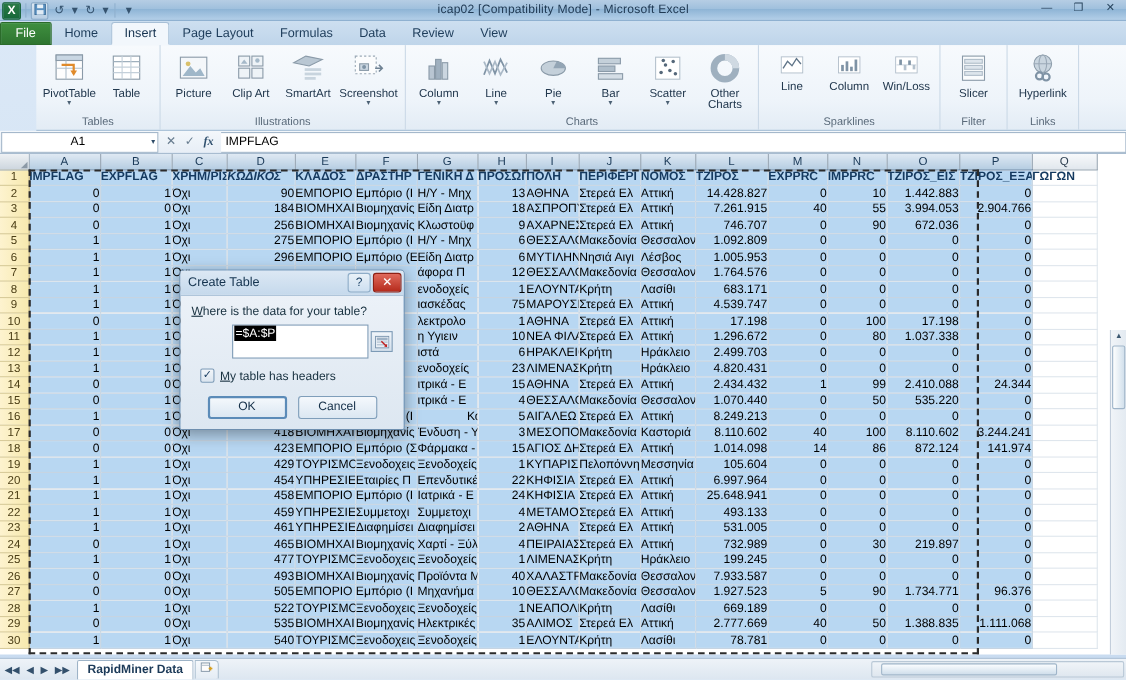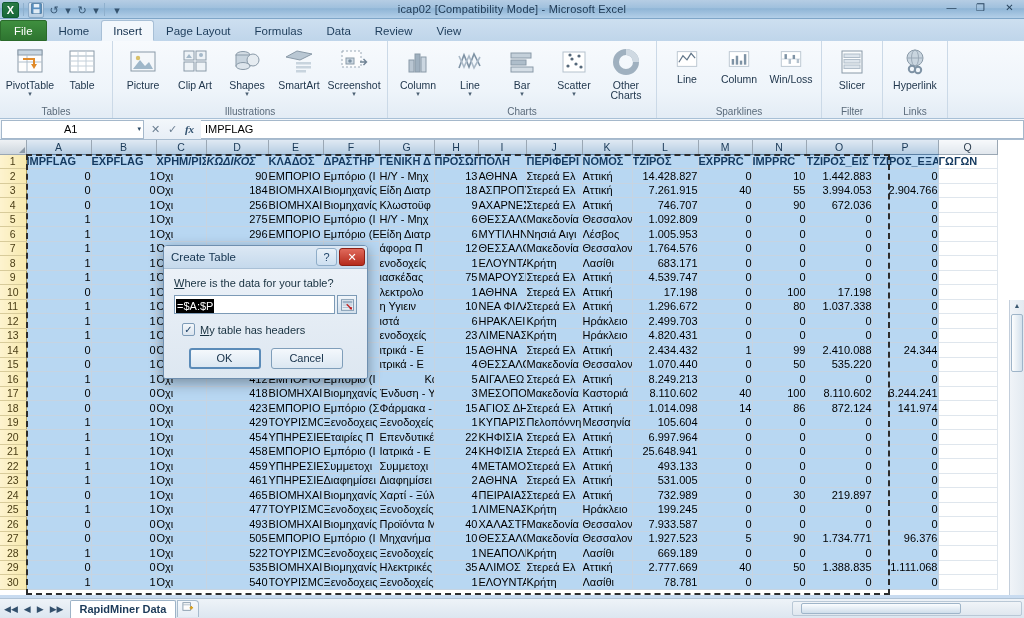--- a/index.html
+++ b/index.html
@@ -94,20 +94,21 @@
   }
 
   
   .ribbon {
     height: 78px;
     background: linear-gradient(#f7fafd 0%, #eef4fa 65%, #e3ecf5 100%);
     border-bottom: 1px solid #a8c0d6;
     display: flex;
     align-items: stretch;
     position: relative;
+    margin-left: 33px;
   }
   .rgroup {
     position: relative;
     display: flex; flex-direction: column;
     align-items: center; justify-content: flex-start;
     padding: 3px 4px 0 4px;
     border-right: 1px solid #cbd9e7;
   }
   .rgroup .items { display: flex; align-items: flex-start; height: 60px; }
   .rgroup .gname {
@@ -250,23 +251,23 @@
     width: 26px; height: 18px;
     background: linear-gradient(#e06a5c,#b52b1c);
     border: 1px solid #8e2014; border-radius: 3px;
     color: #fff; font-size: 11px; text-align:center; line-height: 16px;
   }
   .dlg-body { padding: 8px 10px 9px 10px; }
   .dlg-label { font-size: 11px; color: #17303f; margin-bottom: 6px; }
   .dlg-label u { text-decoration: underline; }
   .refrow { display: flex; align-items: center; }
   .refinput {
-    flex: 1; height: 19px;
+    flex: 1; height: 31px;
     background: #fff; border: 1px solid #7c9ab6;
-    display: flex; align-items: flex-end; padding: 0 1px;
+    display: flex; align-items: flex-start; padding: 0 1px; margin-left: 37px;
   }
   .refinput .sel {
     background: #000; color: #fff;
     font-size: 11px; padding: 0 1px; line-height: 14px;
   }
   .refbtn {
     width: 20px; height: 19px; margin-left: 2px;
     background: linear-gradient(#f0f5fa,#d3e0ec);
     border: 1px solid #7c9ab6;
     display:flex; align-items:center; justify-content:center;
@@ -431,30 +432,20 @@
             <rect x="17" y="5" width="10" height="9" fill="#eef3f7" stroke="#8a9aa8"></rect>
             <rect x="5" y="16" width="10" height="9" fill="#eef3f7" stroke="#8a9aa8"></rect>
             <rect x="17" y="16" width="10" height="9" fill="#eef3f7" stroke="#8a9aa8"></rect>
             <circle cx="22" cy="9" r="2" fill="#a5b9c9"></circle>
             <path d="M7 12 L10 8 L13 12 Z" fill="#a5b9c9"></path>
           </svg>
           <div class="lbl" style="line-height:10px">Clip Art</div>
         </div>
         <div class="rbtn">
           <svg class="ico" viewBox="0 0 32 32">
-            <ellipse cx="12" cy="9" rx="7" ry="3.5" fill="#d3dce4" stroke="#8a9aa8"></ellipse>
-            <rect x="5" y="9" width="14" height="11" fill="#c8d4de" stroke="#8a9aa8"></rect>
-            <ellipse cx="12" cy="20" rx="7" ry="3.5" fill="#dde5ec" stroke="#8a9aa8"></ellipse>
-            <circle cx="22" cy="14" r="6" fill="#e6ecf1" stroke="#8a9aa8"></circle>
-          </svg>
-          <div class="lbl">Shapes</div>
-          <div class="caret">▾</div>
-        </div>
-        <div class="rbtn">
-          <svg class="ico" viewBox="0 0 32 32">
             <path d="M3 11 L14 5 L29 8 L17 14 Z" fill="#b9c7d3" stroke="#8a9aa8"></path>
             <rect x="13" y="16" width="15" height="2.5" fill="#c8d4de"></rect>
             <rect x="13" y="20" width="15" height="2.5" fill="#c8d4de"></rect>
             <rect x="13" y="24" width="10" height="2.5" fill="#c8d4de"></rect>
           </svg>
           <div class="lbl">SmartArt</div>
         </div>
         <div class="rbtn" style="width:58px">
           <svg class="ico" viewBox="0 0 32 32">
             <rect x="4" y="5" width="19" height="16" fill="#fbfcfd" stroke="#9aa8b5" stroke-dasharray="2 2"></rect>
@@ -479,20 +470,28 @@
           </svg>
           <div class="lbl">Column</div>
           <div class="caret">▾</div>
         </div>
         <div class="rbtn">
           <svg class="ico" viewBox="0 0 32 32">
             <polyline points="5,22 10,9 15,21 20,8 26,20" fill="none" stroke="#7f93a5" stroke-width="1.6"></polyline>
             <polyline points="5,10 10,21 15,10 20,22 26,11" fill="none" stroke="#aab9c7" stroke-width="1.6"></polyline>
           </svg>
           <div class="lbl">Line</div>
+          <div class="caret">▾</div>
+        </div>
+        <div class="rbtn">
+          <svg class="ico" viewBox="0 0 32 32">
+            <ellipse cx="16" cy="16" rx="11" ry="6.5" fill="#c4d0da" stroke="#8a9aa8"></ellipse>
+            <path d="M16 16 L27 16 A11 6.5 0 0 0 19 10 Z" fill="#93a5b5"></path>
+          </svg>
+          <div class="lbl">Pie</div>
           <div class="caret">▾</div>
         </div>
         <div class="rbtn">
           <svg class="ico" viewBox="0 0 32 32">
             <rect x="5" y="7" width="20" height="5" fill="#c4d0da" stroke="#8a9aa8"></rect>
             <rect x="5" y="14" width="15" height="5" fill="#aebdca" stroke="#8a9aa8"></rect>
             <rect x="5" y="21" width="22" height="5" fill="#d5dee6" stroke="#8a9aa8"></rect>
           </svg>
           <div class="lbl">Bar</div>
           <div class="caret">▾</div>

